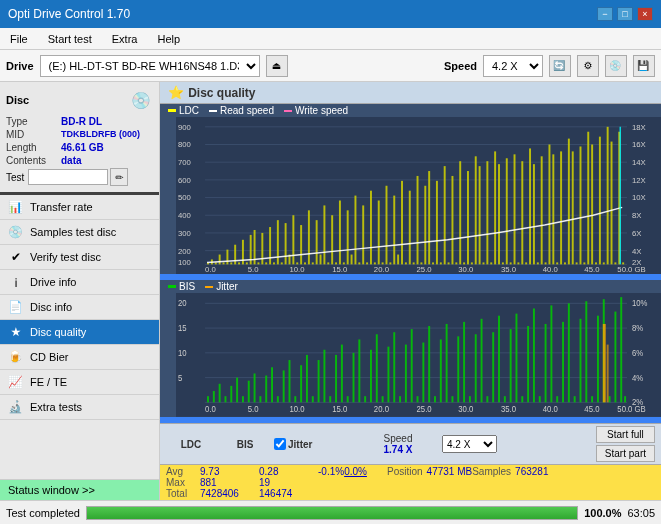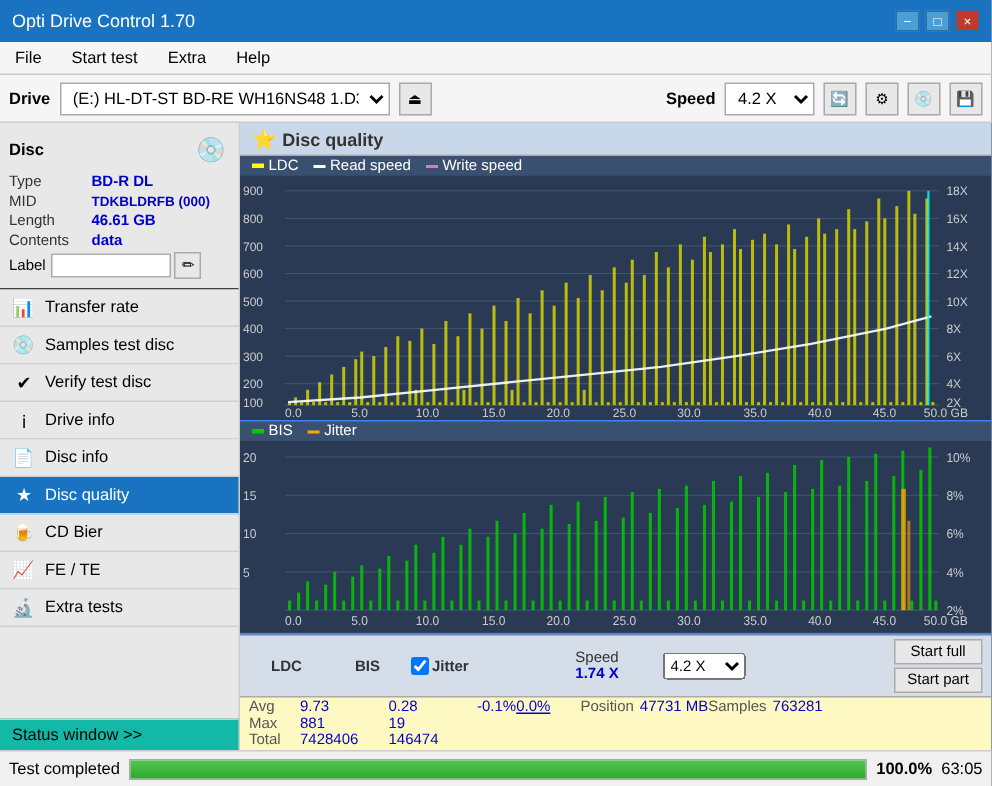--- a/index.html
+++ b/index.html
@@ -89,21 +89,21 @@
       width: 160px;
       min-width: 160px;
       background: #e8e8e8;
       border-right: 1px solid #ccc;
       display: flex;
       flex-direction: column;
     }
     .disc-info-panel {
       background: #e8e8e8;
       padding: 6px;
-      border-bottom: 1px solid #404040;
+      border-bottom: 3px solid #404040;
     }
     .disc-info-header {
       display: flex;
       align-items: center;
       justify-content: space-between;
       margin-bottom: 4px;
     }
     .disc-title { font-size: 11px; font-weight: bold; }
     .disc-icon {
       width: 24px; height: 24px;
@@ -144,21 +144,21 @@
     }
     .sidebar-nav-item.active { background: #1a73c0; color: white; }
     .sidebar-nav-item .nav-icon {
       width: 16px; height: 16px;
       margin-right: 6px;
       display: flex; align-items: center; justify-content: center;
       font-size: 12px;
     }
 
     .status-window-btn {
-      background: #14b8a6;
+      background: #86efac;
       border-top: 1px solid #ccc;
       padding: 4px 8px;
       cursor: pointer;
       font-size: 11px;
       display: flex;
       align-items: center;
       gap: 4px;
       margin-top: auto;
     }
 
@@ -192,21 +192,22 @@
       gap: 10px;
       font-size: 10px;
       color: white;
     }
     .legend-item { display: flex; align-items: center; gap: 3px; }
     .legend-dot { width: 8px; height: 2px; }
 
     .chart-section {
       flex: 1;
       position: relative;
-      border-bottom: 1px solid #3b82f6;
+      border-bottom: 6px solid #3b82f6;
+      padding-left: 16px;
     }
 
     .chart-svg { width: 100%; height: 100%; }
 
     
     .stats-bar {
       background: #d4dde8;
       border-top: 1px solid #aaa;
       padding: 2px 6px;
       display: flex;
@@ -320,21 +321,21 @@
       </div>
       <div class="disc-field">
         <span class="disc-field-label">Length</span>
         <span class="disc-field-value">46.61 GB</span>
       </div>
       <div class="disc-field">
         <span class="disc-field-label">Contents</span>
         <span class="disc-field-value">data</span>
       </div>
       <div class="disc-label-row">
-        <span class="disc-label-text">Label</span>
+        <span class="disc-label-text">Test</span>
         <input class="disc-label-input" type="text" value="" style="">
         <div class="disc-label-btn">✏</div>
       </div>
     </div>
 
     <div class="sidebar-nav">
       <div class="sidebar-nav-item">
         <span class="nav-icon">📊</span>
         <span>Transfer rate</span>
       </div>
@@ -711,21 +712,21 @@
         <select style="height:18px; font-size:10px; width:55px;">
           <option>4.2 X</option>
         </select>
       </div>
       <div class="bottom-right-btns">
         <button class="start-full-btn">Start full</button>
         <button class="start-part-btn">Start part</button>
       </div>
     </div>
 
-    <div style="background:#fef9c3; padding:1px 6px; display:flex; gap:4px; font-size:10px; border-top:1px solid #aaa;">
+    <div style="background:#fde047; padding:1px 6px; display:flex; gap:4px; font-size:10px; border-top:1px solid #aaa;">
       <div style="display:flex; flex-direction:column; min-width:30px;">
         <span style="color:#555;">Avg</span>
         <span style="color:#555;">Max</span>
         <span style="color:#555;">Total</span>
       </div>
       <div style="display:flex; flex-direction:column; min-width:55px;">
         <span style="color:#0000cc;">9.73</span>
         <span style="color:#0000cc;">881</span>
         <span style="color:#0000cc;">7428406</span>
       </div>

